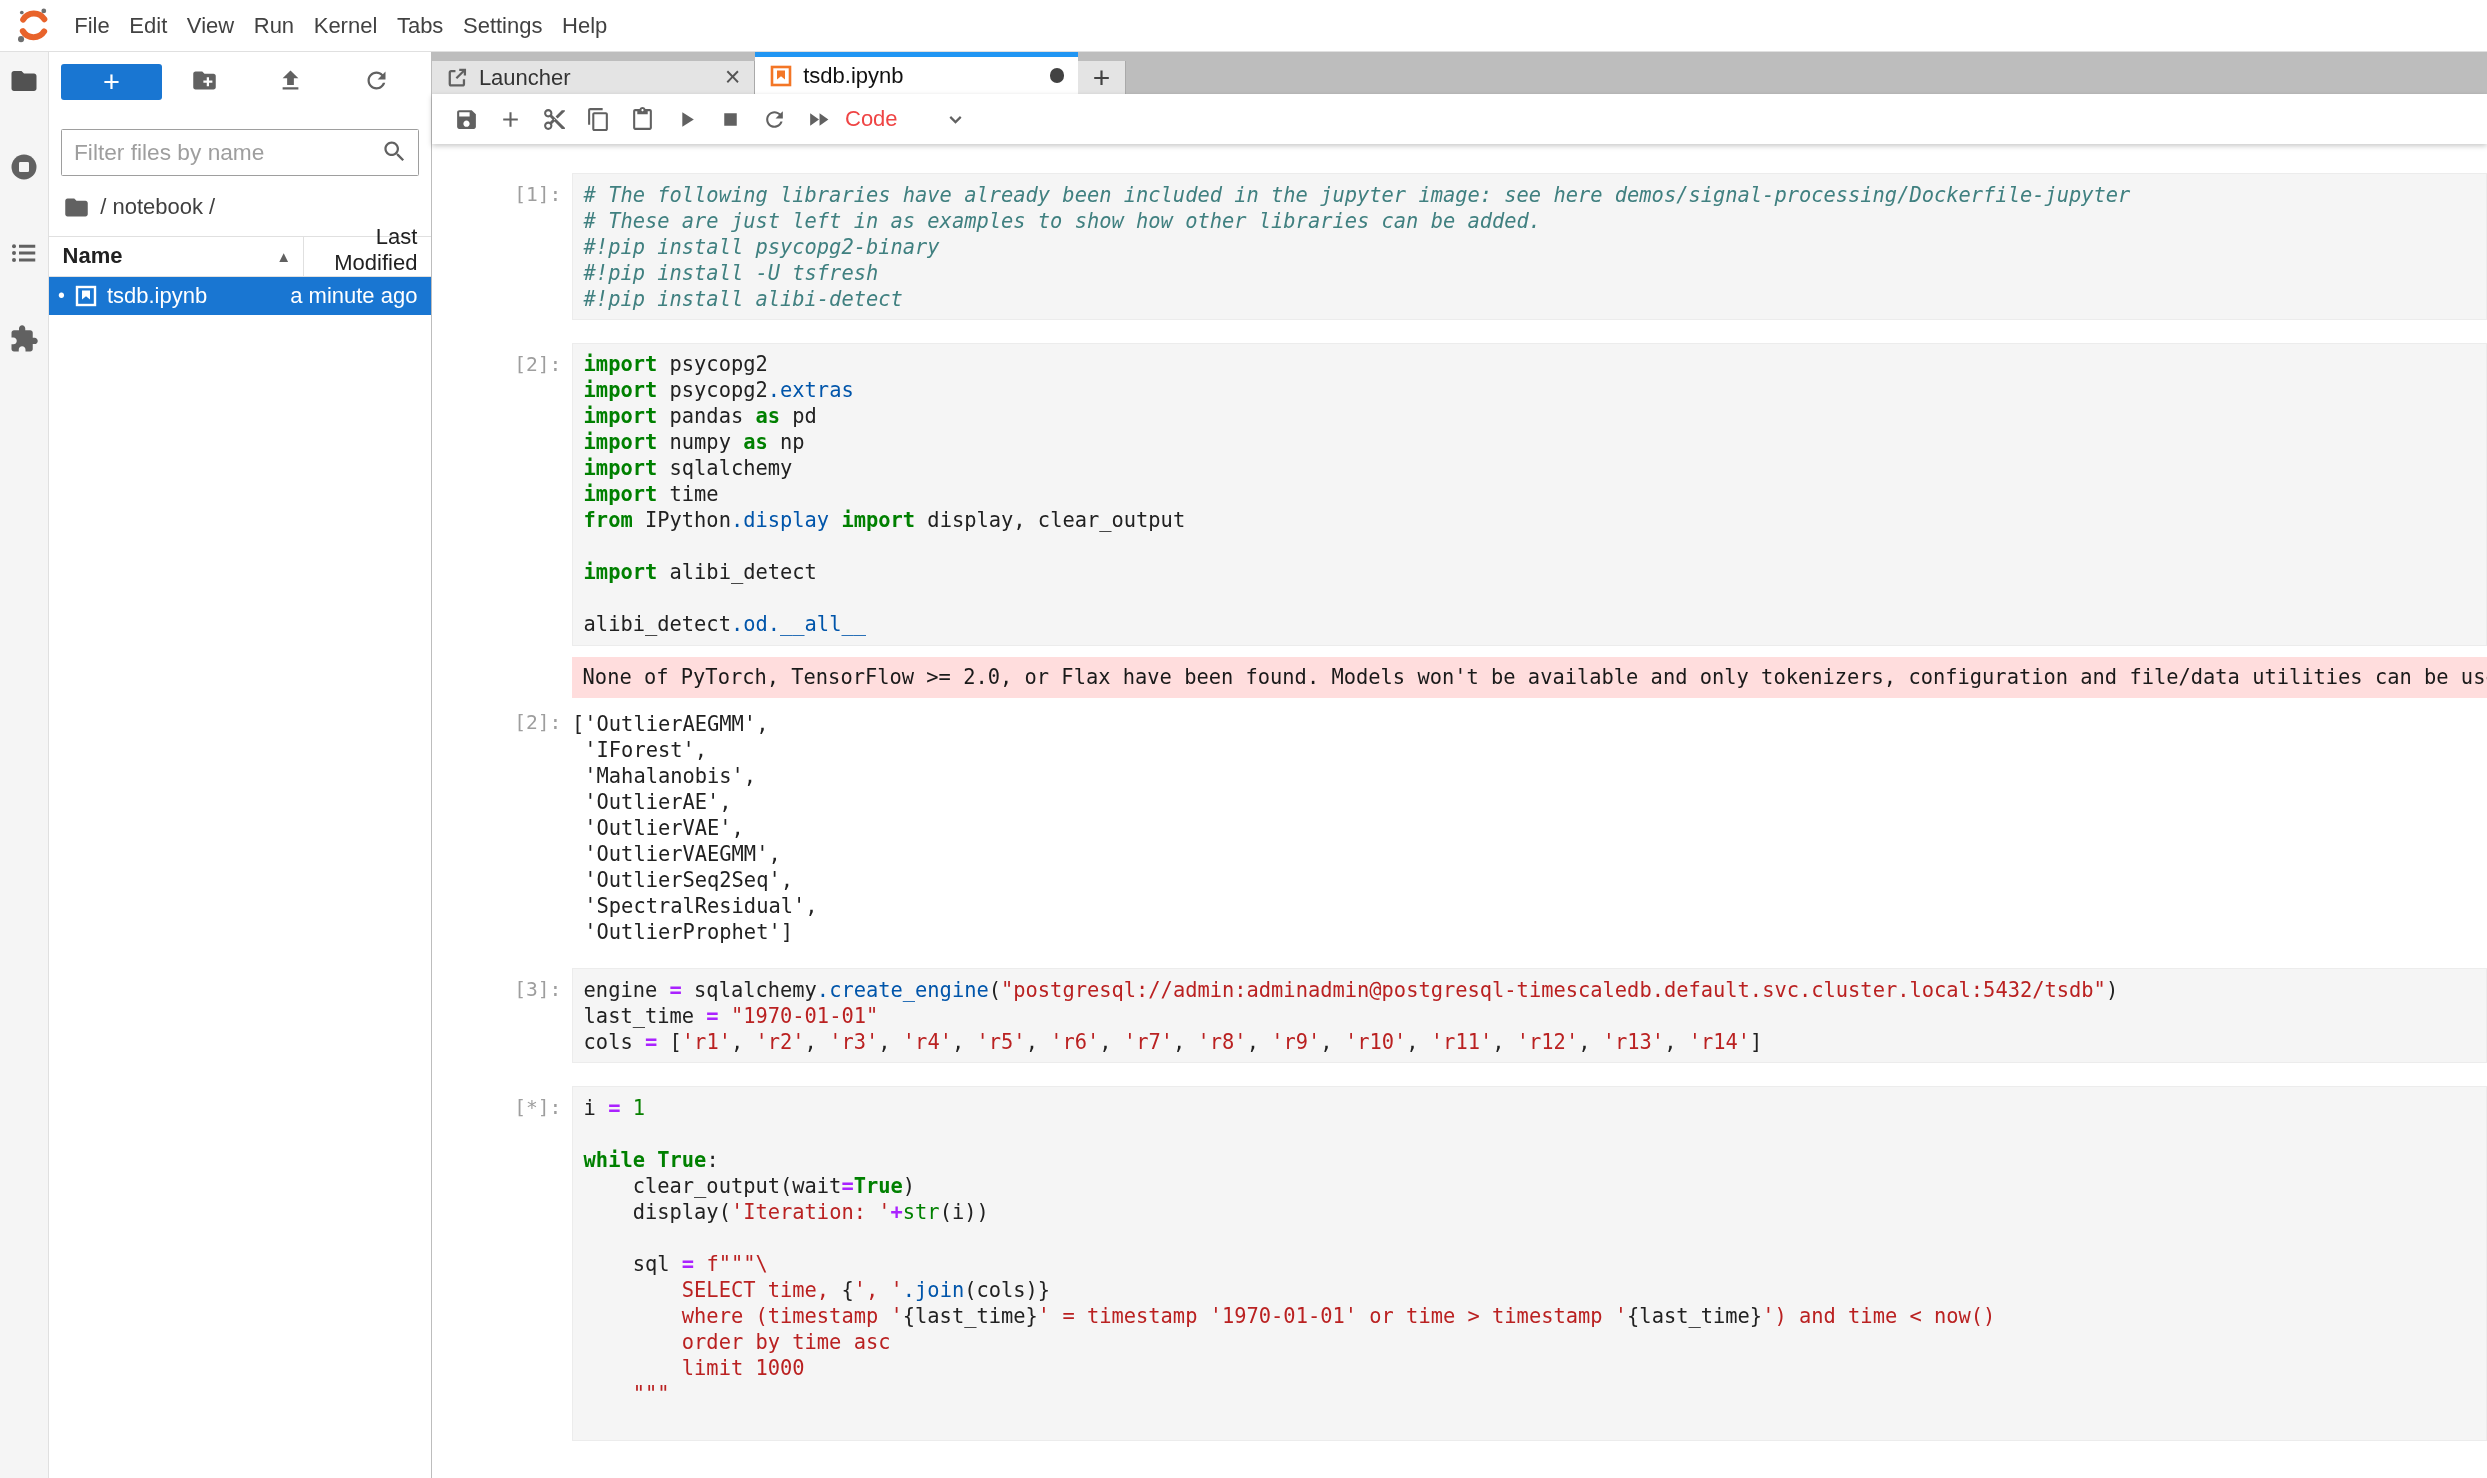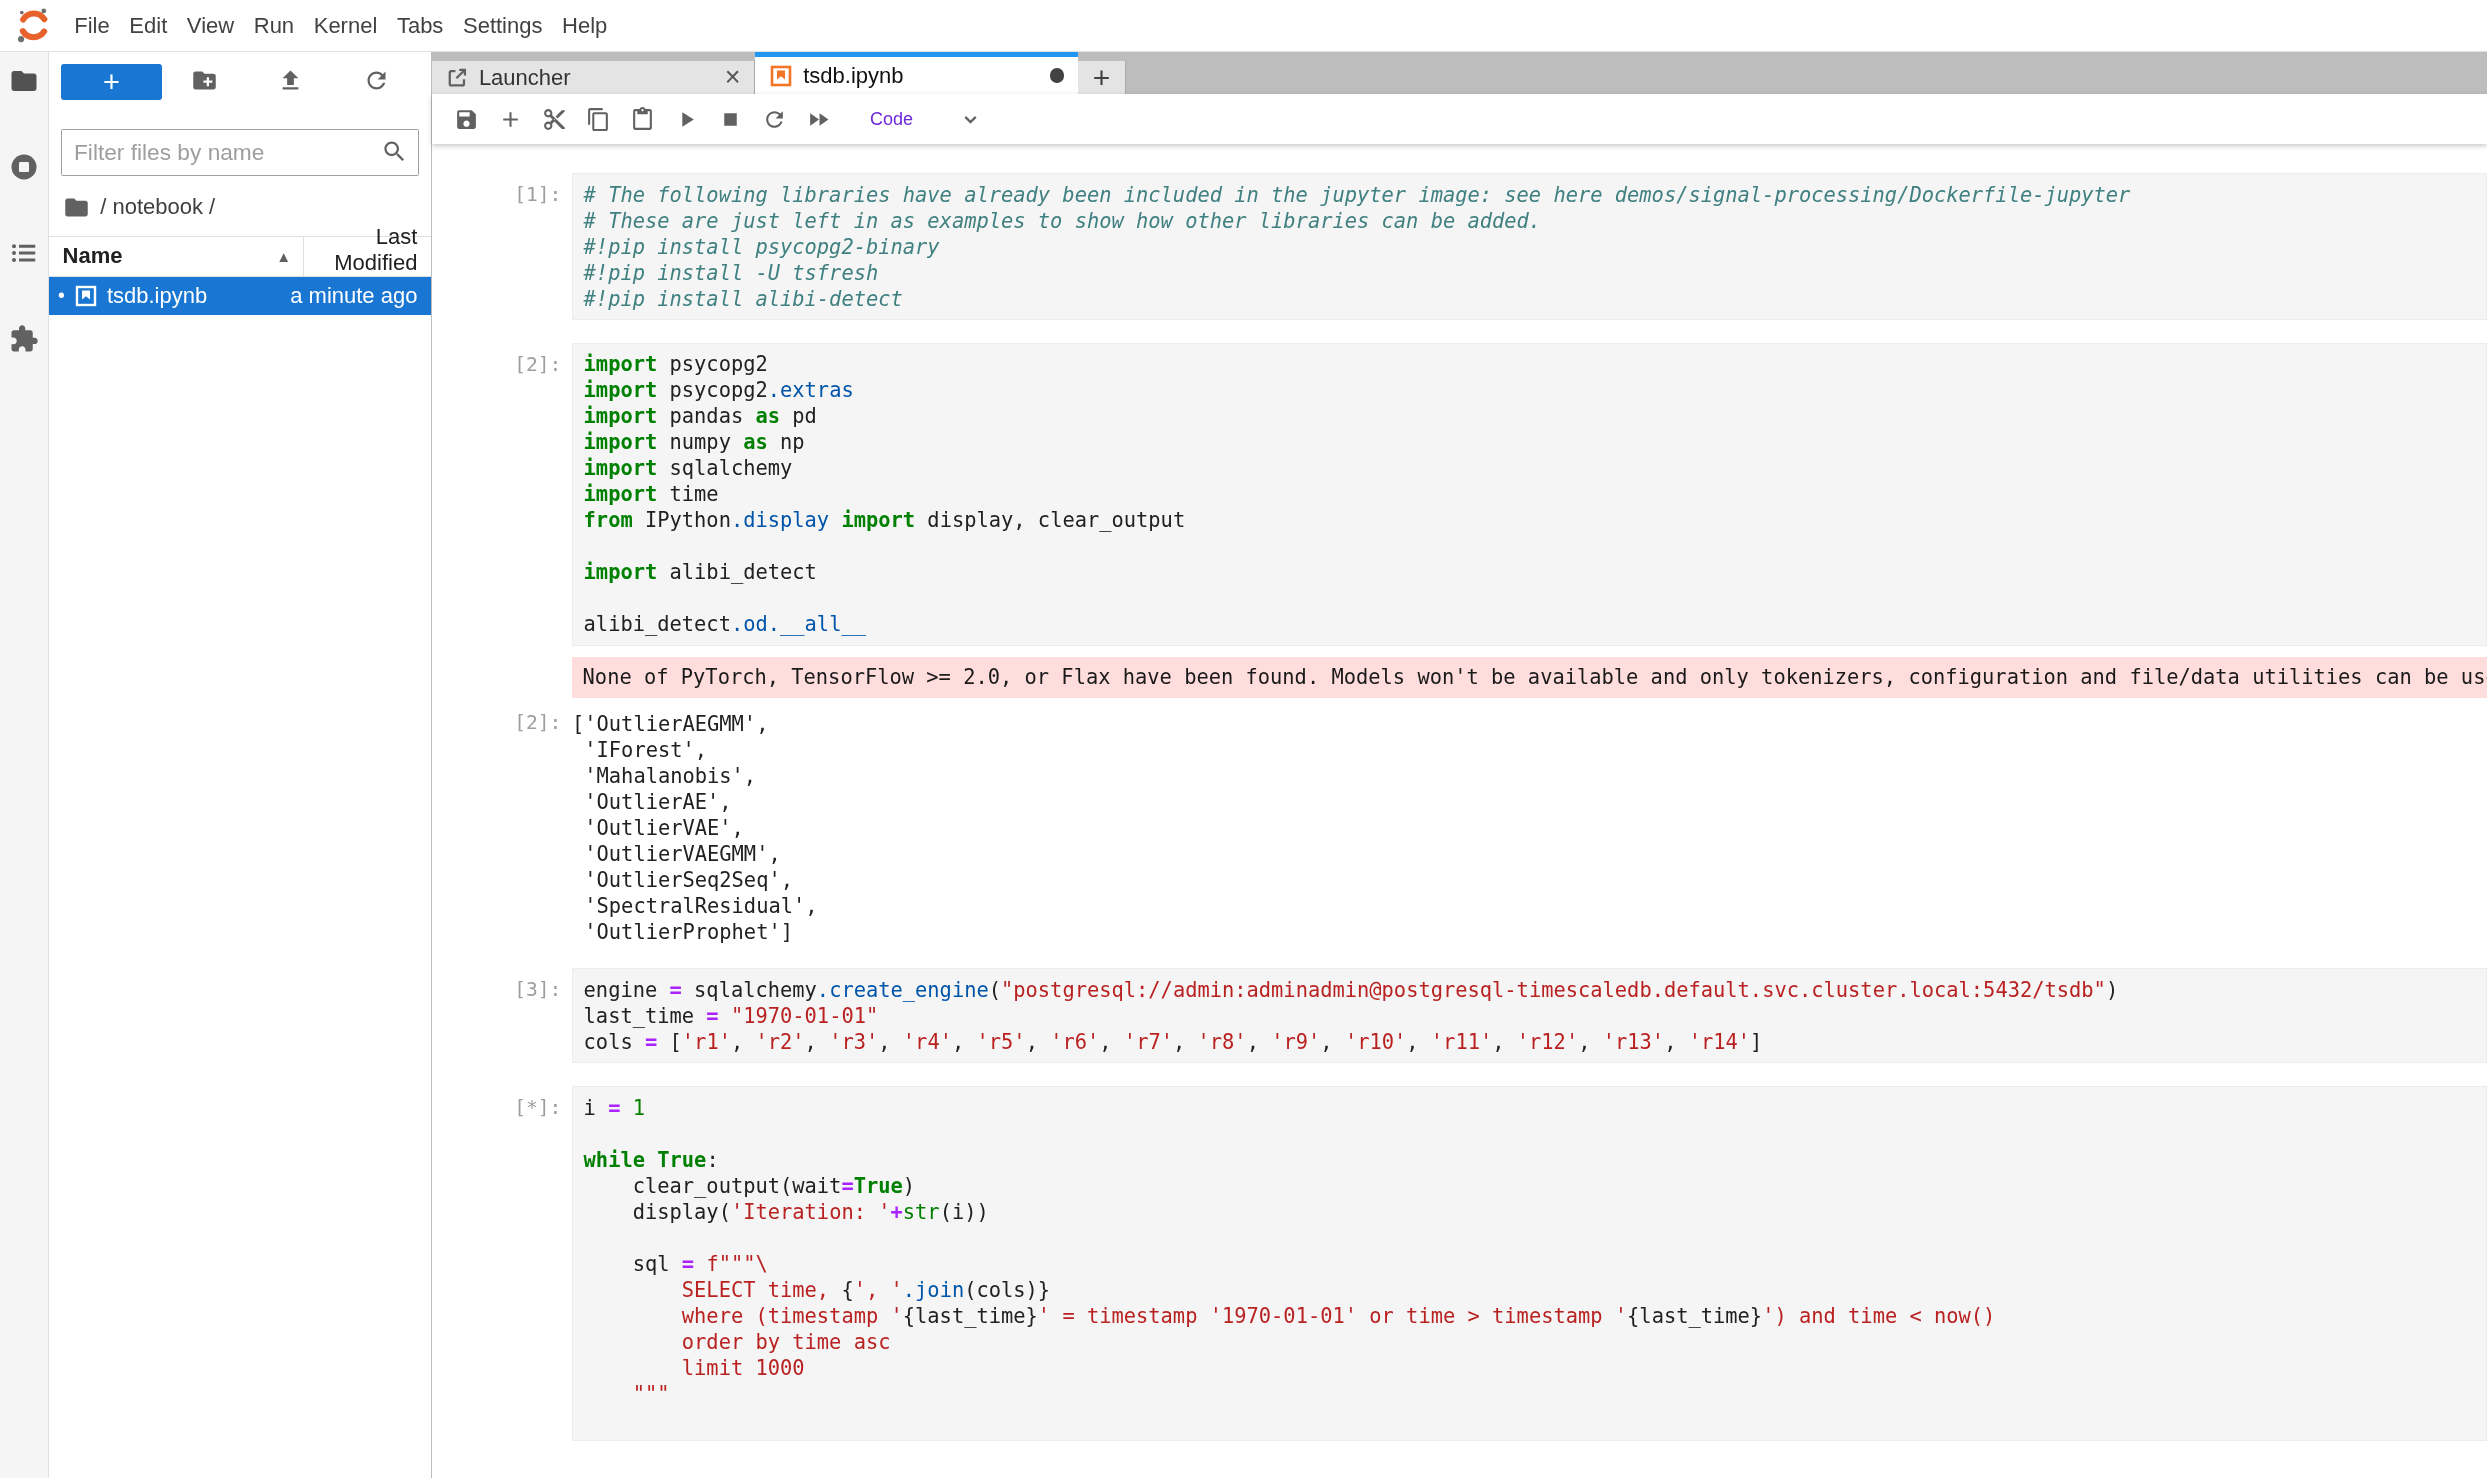--- a/index.html
+++ b/index.html
@@ -50,21 +50,21 @@
   .tab.active{height:42px;background:#fff;border-top:5.3px solid #2196f3;color:#111;}
   .tab .tlabel{white-space:nowrap;overflow:hidden;}
   .tab .close{margin-left:auto;font-size:27px;color:#555;line-height:1;}
   .tab .dirty{margin-left:auto;width:14.4px;height:14.4px;border-radius:50%;background:#424242;}
   .tab svg{flex:0 0 auto;}
   .newtab{width:47px;height:33px;background:#e4e4e4;display:flex;align-items:center;justify-content:center;font-size:30px;color:#424242;border-right:1.5px solid #a9a9a9;}
 
   .nbtoolbar{height:50px;flex:0 0 auto;background:#fff;display:flex;align-items:center;padding-left:12px;box-shadow:0 2.3px 5.3px rgba(0,0,0,0.22);position:relative;z-index:2;}
   .tbtn{width:44px;height:39px;display:flex;align-items:center;justify-content:center;}
   .tbtn svg{width:25px;height:25px;fill:#616161;}
-  .celltype{margin-left:30px;font-size:18px;color:#6d28d9;}
+  .celltype{margin-left:5px;font-size:22px;color:#ef4444;}
   .ddchev{margin-left:47px;width:21px;height:21px;fill:none;stroke:#616161;stroke-width:2.5;}
 
   
   .nbscroll{flex:1;overflow:hidden;background:#fff;padding-top:29px;}
   .cell{margin-bottom:22.7px;}
   .cell-row{display:flex;align-items:flex-start;}
   .prompt{width:140px;flex:0 0 auto;box-sizing:border-box;text-align:right;padding:9.8px 10.6px 0 0;font-family:"DejaVu Sans Mono",monospace;font-size:19.6px;color:#9e9e9e;white-space:pre;}
   .prompt.outp{padding-top:3px;}
   .editor{flex:1;min-width:0;background:#f5f5f5;border:1.5px solid #ececec;padding:7.6px 10.6px;}
   .line{font-family:"DejaVu Sans Mono",monospace;font-size:20.4px;line-height:26px;min-height:26px;white-space:pre;color:#212121;}

